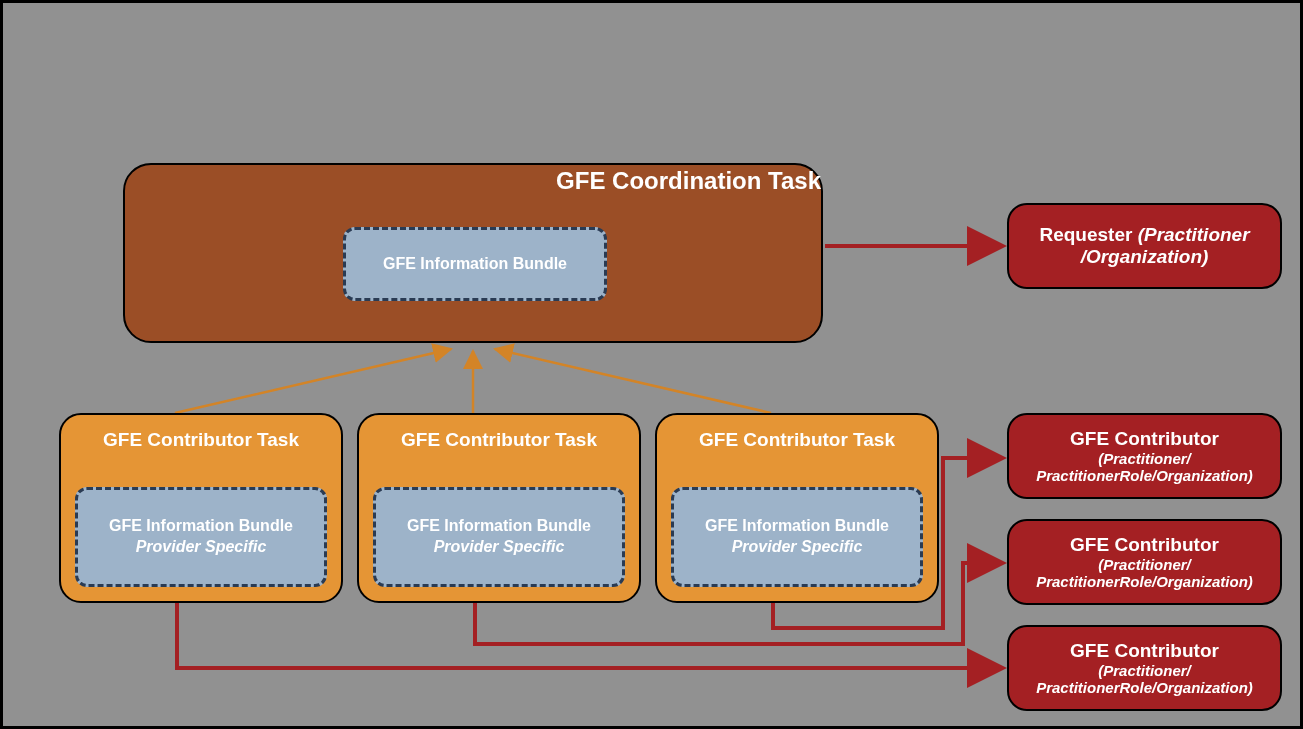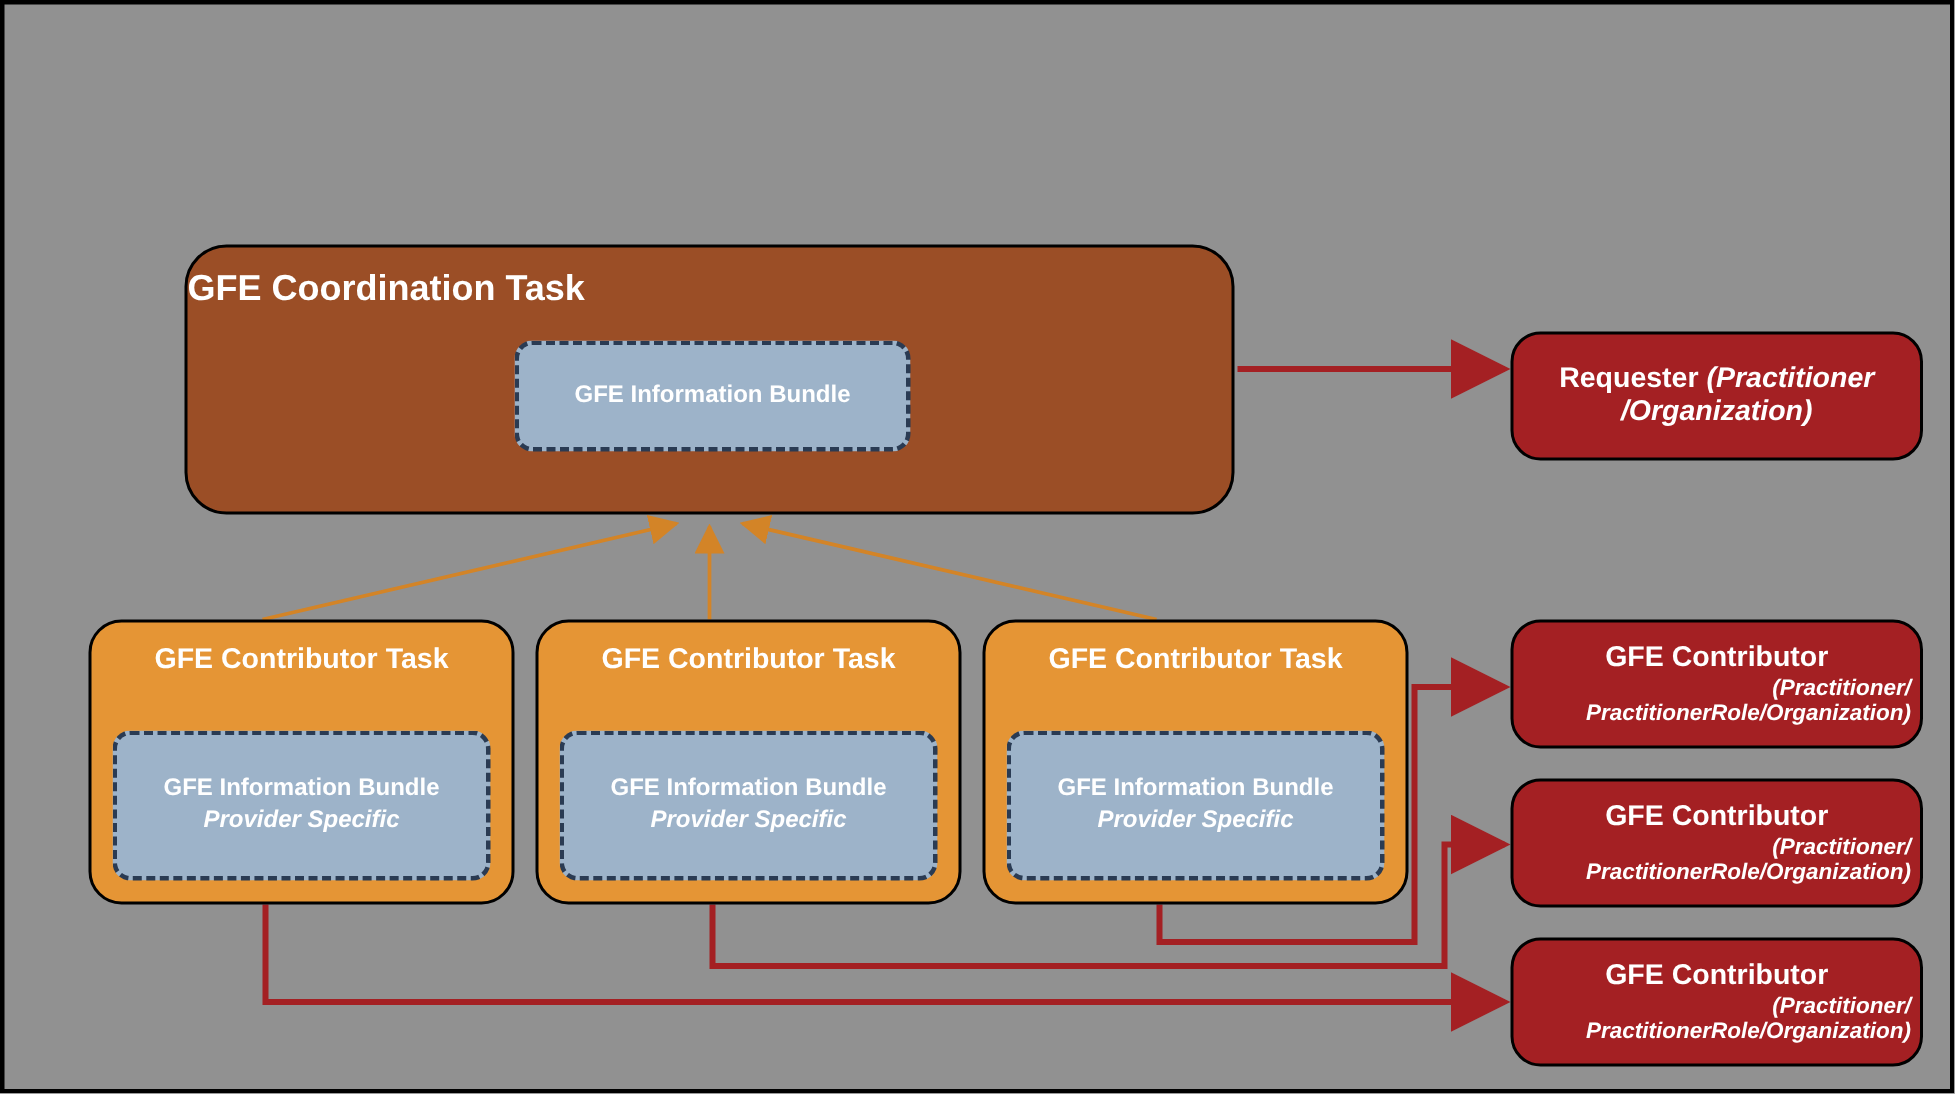--- a/index.html
+++ b/index.html
@@ -35,25 +35,25 @@
     left: 120px;
     top: 160px;
     width: 700px;
     height: 180px;
     background: #9b4e26;
     border: 2px solid #000;
     border-radius: 28px;
     box-sizing: border-box;
   }
   .coord-task-title {
-    text-align: left;
+    text-align: right;
     color: #fff;
     font-size: 24px;
     font-weight: bold;
-    margin-top: 14px;
+    margin-top: 2px;
   }
   .info-bundle-general {
     position: absolute;
     left: 218px;
     top: 62px;
     width: 264px;
     height: 74px;
     background: #9db3c9;
     border: 3px dashed #2a3b53;
     border-radius: 12px;
@@ -121,22 +121,22 @@
     border-radius: 20px;
     color: #fff;
     text-align: center;
     display: flex;
     flex-direction: column;
     justify-content: center;
     box-sizing: border-box;
     padding: 4px 6px;
   }
   .red-box .r-title { font-size: 19px; font-weight: bold; }
-  .red-box .r-sub { font-size: 15px; font-weight: bold; font-style: italic; line-height: 1.15; text-align: right; }
-  .requester { left: 1004px; top: 218px; height: 86px; }
+  .red-box .r-sub { font-size: 15px; font-weight: bold; font-style: italic; line-height: 1.15; }
+  .requester { left: 1004px; top: 200px; height: 86px; }
   .requester .r-sub-inline { font-style: italic; }
   .contrib1 { left: 1004px; top: 410px; height: 86px; }
   .contrib2 { left: 1004px; top: 516px; height: 86px; }
   .contrib3 { left: 1004px; top: 622px; height: 86px; }
 
   svg.overlay {
     position: absolute;
     left: 0; top: 0;
     width: 1303px; height: 729px;
     pointer-events: none;

